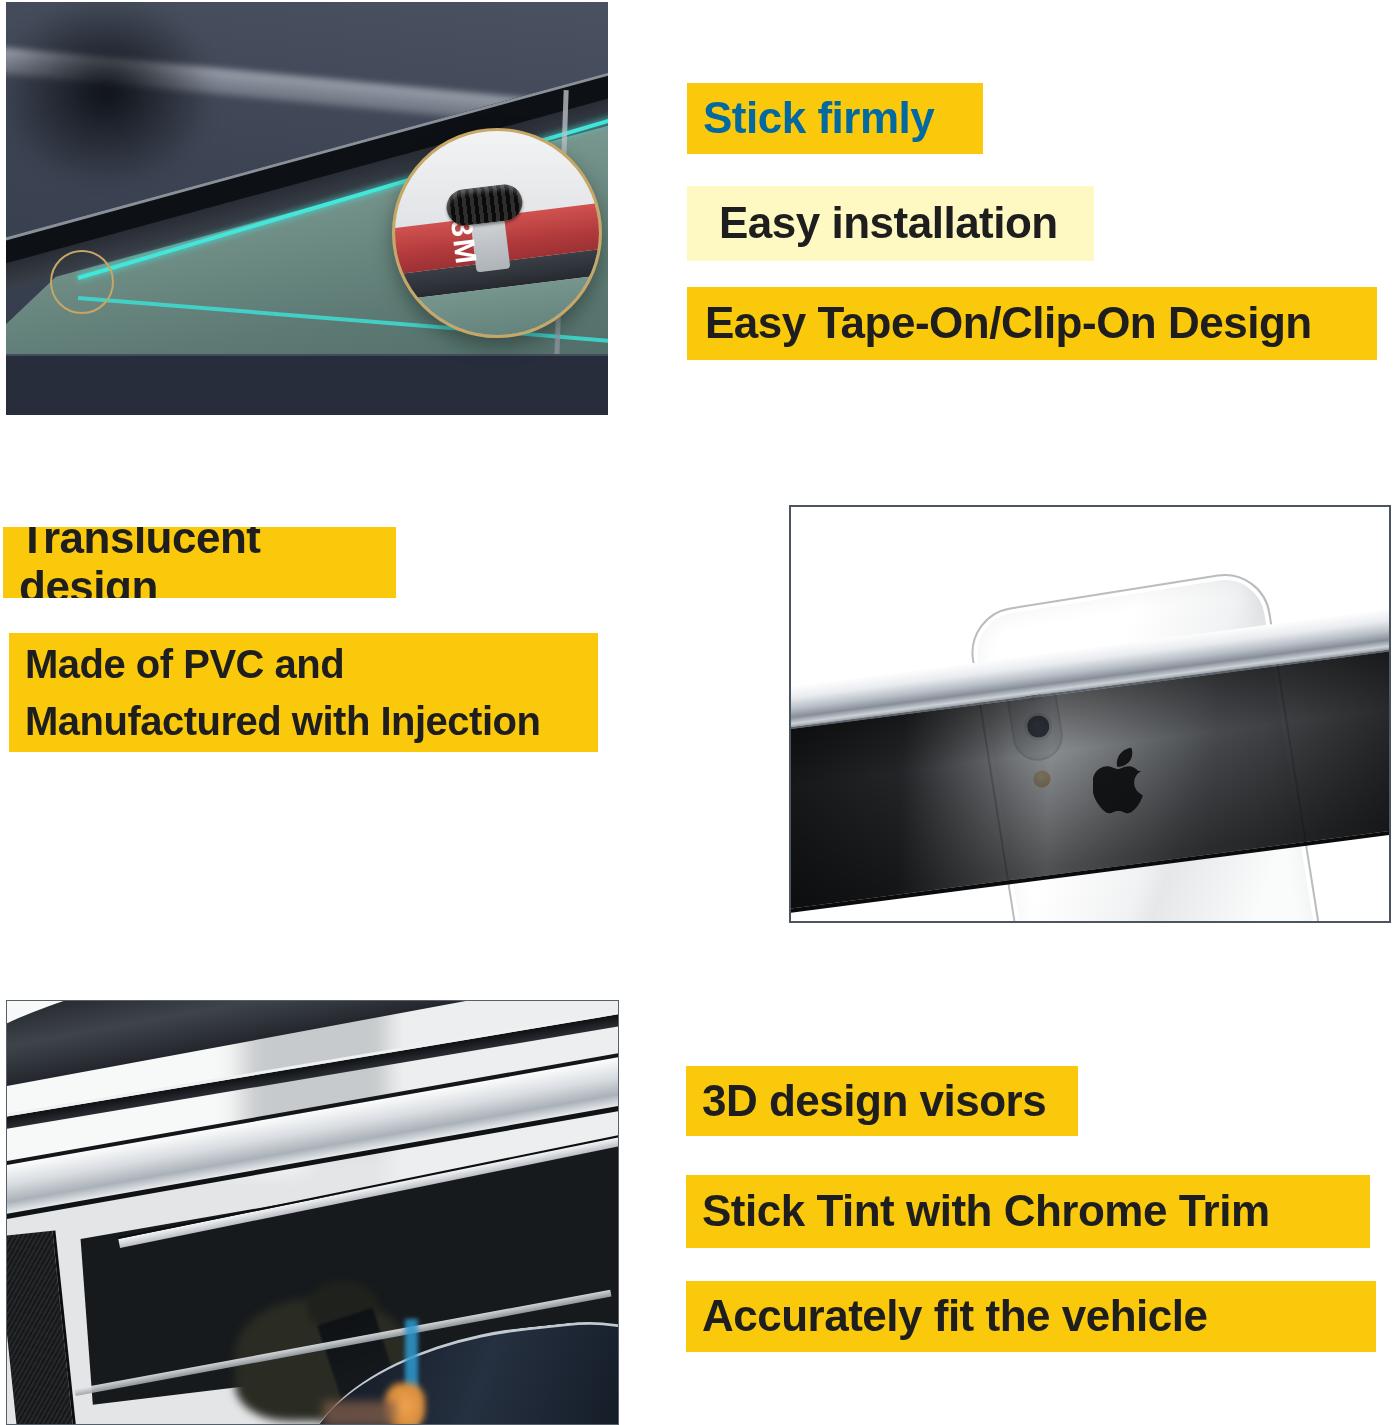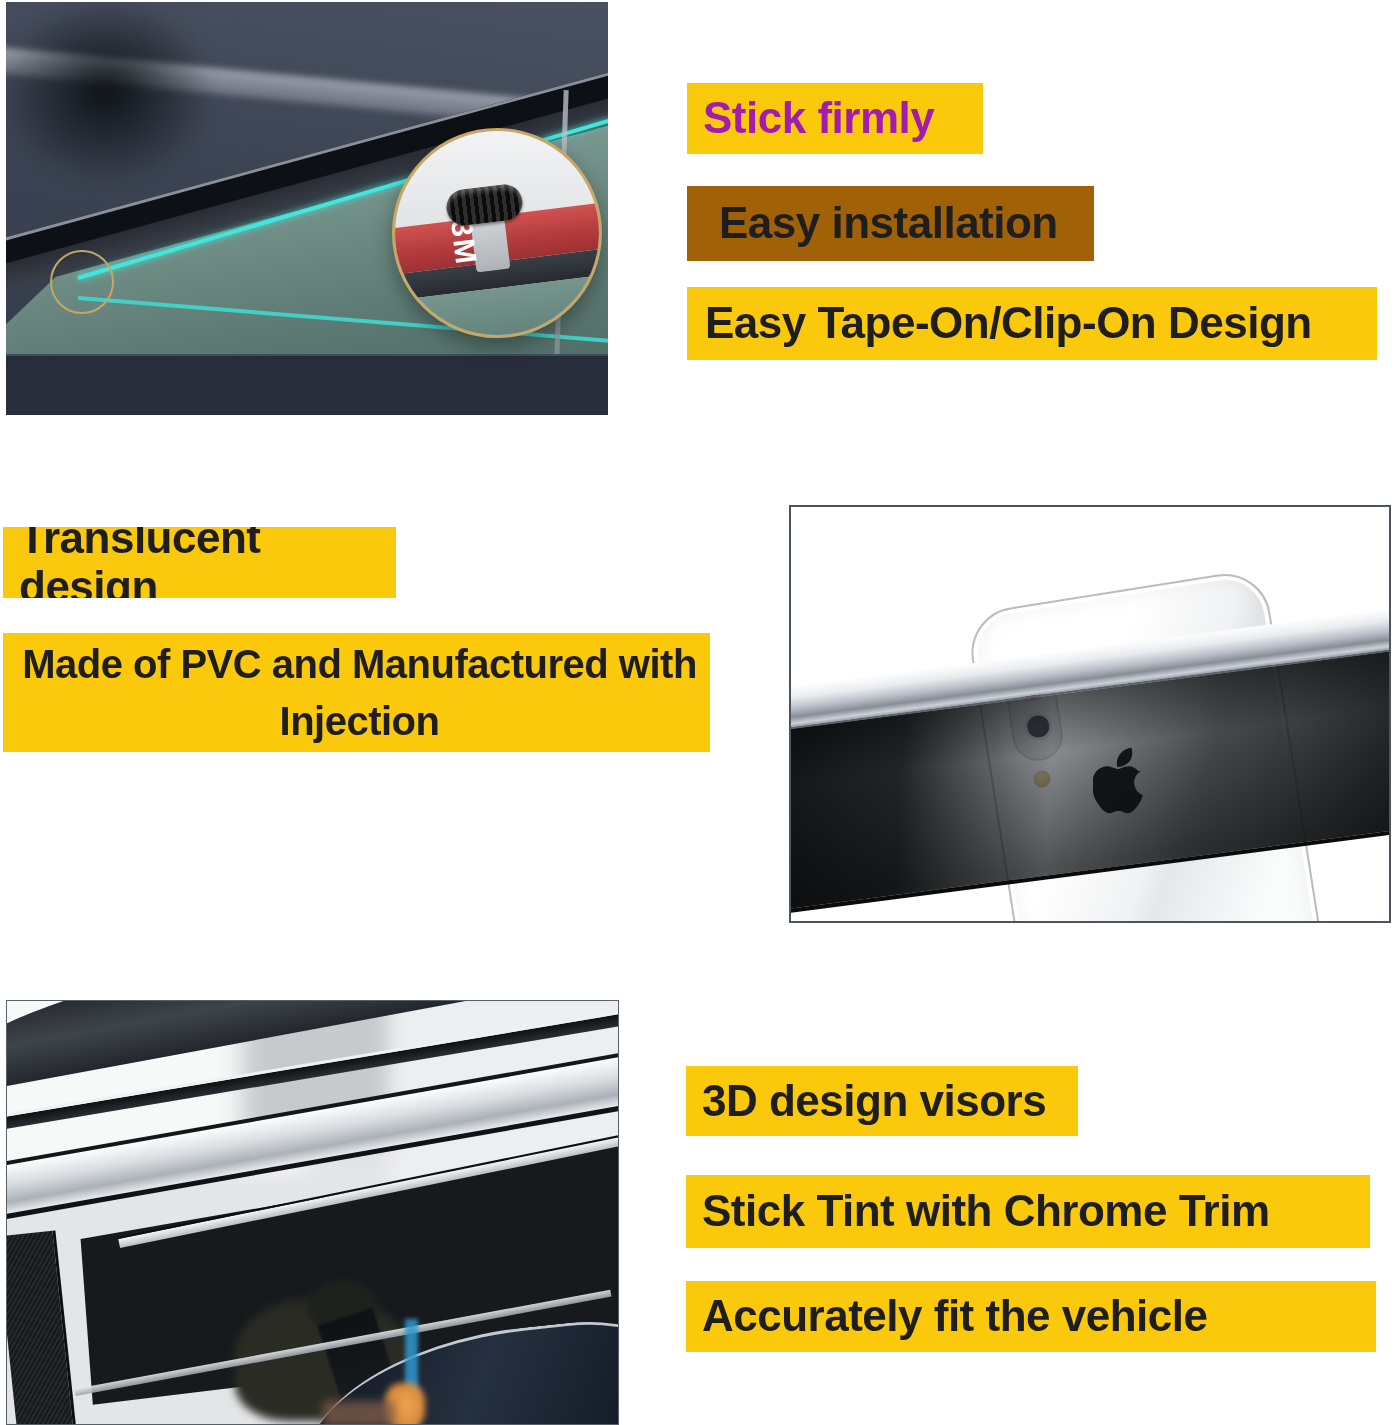--- a/index.html
+++ b/index.html
@@ -9,21 +9,21 @@
 
   
   .label{position:absolute;display:flex;align-items:center;box-sizing:border-box;
          padding-left:16px;padding-right:10px;font-weight:700;font-size:44px;
          letter-spacing:-0.5px;line-height:1.1;overflow:hidden;}
   .label.two-line{font-size:40px;line-height:1.42;letter-spacing:-0.5px;}
   .tr1{left:687px;top:83px;width:296px;height:71px;}
   .tr2{left:687px;top:186px;width:407px;height:75px;}
   .tr3{left:687px;top:287px;width:690px;height:73px;}
   .ml1{left:3px;top:527px;width:393px;height:71px;}
-  .ml2{left:3px;top:633px;width:707px;height:119px;text-align:center;}
+  .ml2{left:9px;top:633px;width:589px;height:119px;}
   .ml3{left:3px;top:788px;width:724px;height:118px;}
   .br1{left:686px;top:1066px;width:392px;height:70px;}
   .br2{left:686px;top:1175px;width:684px;height:73px;}
   .br3{left:686px;top:1281px;width:690px;height:71px;}
 
   
   .photo-tl{left:6px;top:2px;width:602px;height:413px;overflow:hidden;
             background:linear-gradient(188deg,#4a5160 0%,#3c4352 45%,#333a49 100%);}
   .tl-roofstreak{left:-20px;top:44px;width:700px;height:26px;background:linear-gradient(#aab0ba,#707683);
                  transform:rotate(5.5deg);transform-origin:left center;filter:blur(3px);opacity:.85;}
@@ -148,22 +148,22 @@
           <span class="mag-tab"></span>
           <span class="mag-3m">3M</span>
           <span class="mag-clip"></span>
         </div>
         <div class="mag-frame"></div>
         <div class="mag-glass"></div>
       </div>
     </div>
   </div>
 
-  <div class="label tr1" style="background: rgb(251, 201, 11); color: #a21caf;">Stick firmly</div>
-  <div class="label tr2" style="background: #a16207; color: rgb(30, 30, 30); padding-left: 32px;">Easy installation</div>
+  <div class="label tr1" style="background: rgb(251, 201, 11); color: #0369a1;">Stick firmly</div>
+  <div class="label tr2" style="background: #fef9c3; color: rgb(30, 30, 30); padding-left: 32px;">Easy installation</div>
   <div class="label tr3" style="background: rgb(251, 201, 11); color: rgb(30, 30, 30); padding-left: 18px;">Easy Tape-On/Clip-On Design</div>
 
   <div class="label ml1" style="background: rgb(251, 201, 11); color: rgb(30, 30, 30);">Translucent design</div>
   <div class="label ml2 two-line" style="background: rgb(251, 201, 11); color: rgb(30, 30, 30);">Made of PVC and Manufactured with Injection</div>
 
   <div class="abs photo-mr">
     <div class="abs mr-phone">
       <div class="abs mr-camera">
         <div class="abs mr-lens1"></div>
         <div class="abs mr-lens2"></div>

